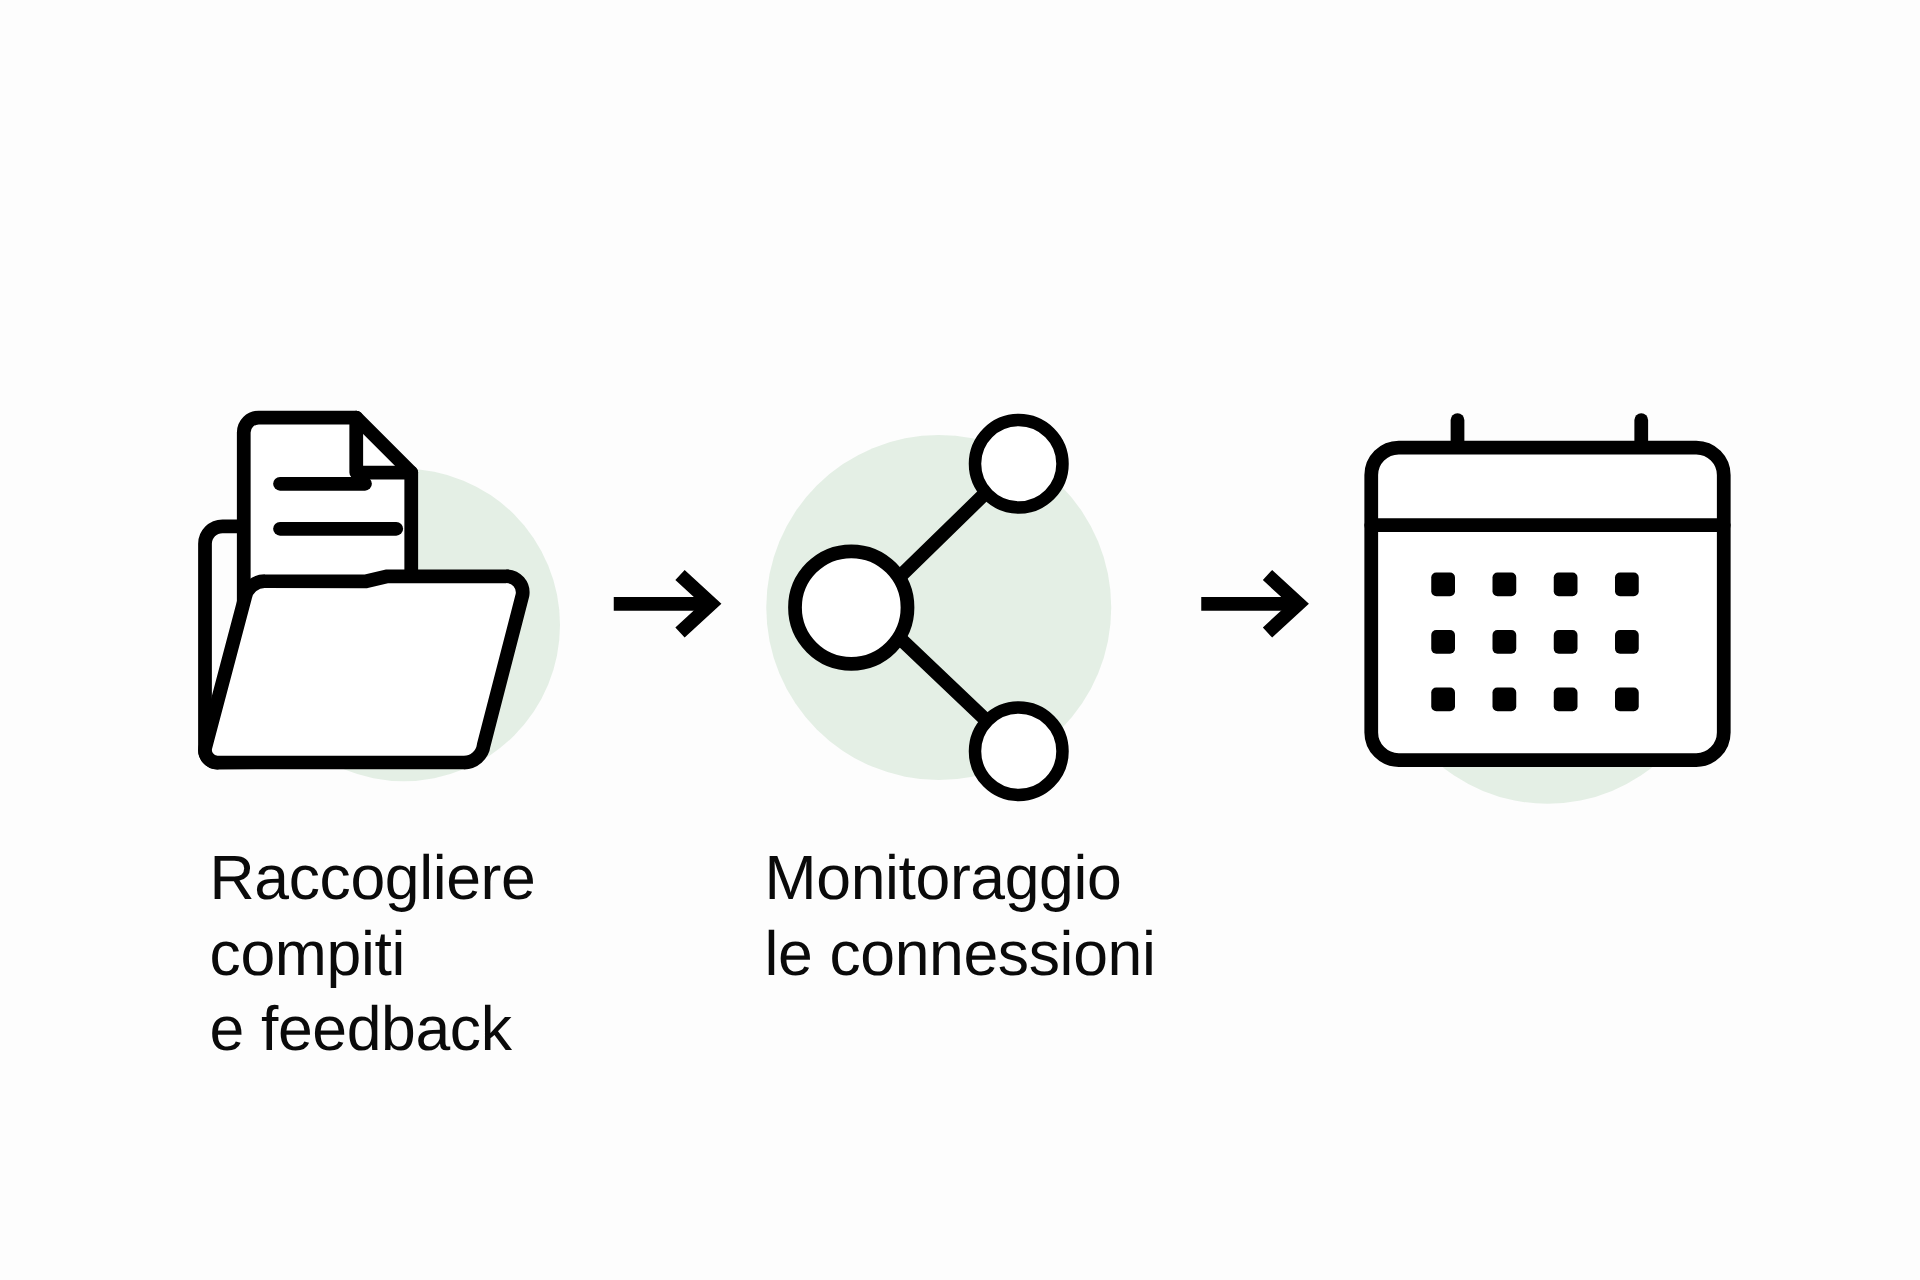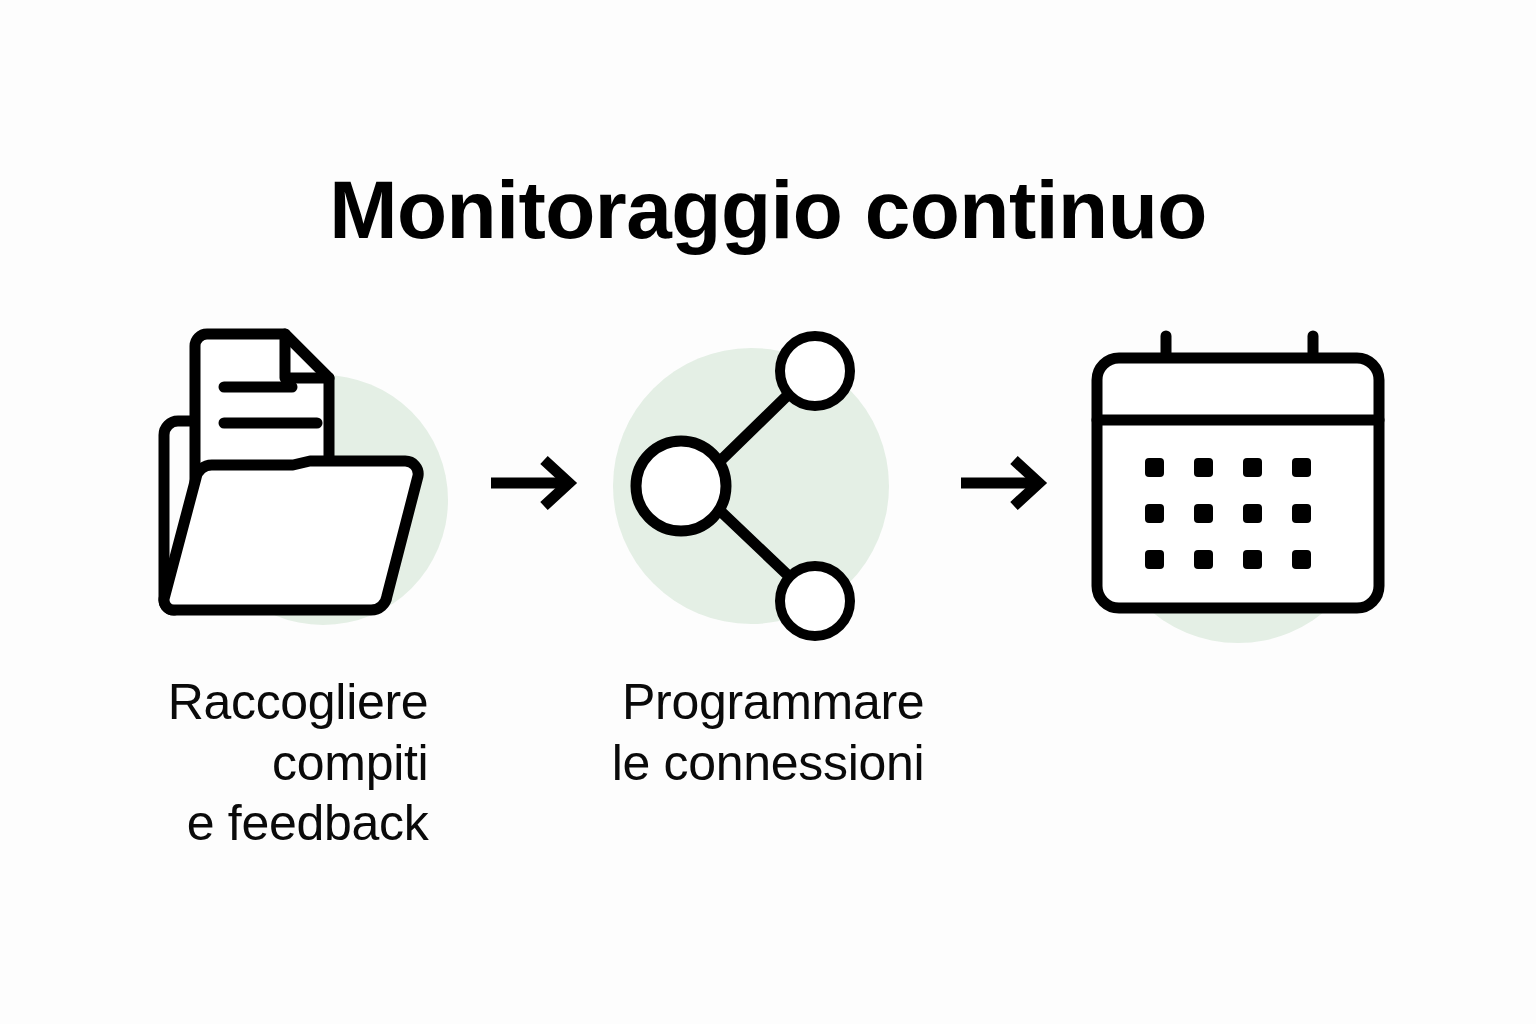--- a/index.html
+++ b/index.html
@@ -66,21 +66,21 @@
     position: absolute;
     top: 0;
     left: 0;
     width: 330px;
     height: 330px;
     display: block;
   }
 
   .step-label {
     margin-top: 24px;
-    text-align: right;
+    text-align: left;
     font-size: 50px;
     line-height: 1.21;
     font-weight: 400;
     color: #0a0a0a;
     letter-spacing: -0.3px;
     white-space: pre-line;
   }
 
   
   .arrow-cell {
@@ -93,21 +93,20 @@
   }
   .arrow-cell svg {
     display: block;
   }
 </style>
 </head>
 <body>
 
 <div class="canvas">
 
-  <h1 class="title">Monitoraggio continuo</h1>
 
   <div class="steps-row">
 
     <div class="step">
       <div class="icon-wrap">
         <svg viewBox="0 0 330 330" xmlns="http://www.w3.org/2000/svg">
 
           <circle cx="190" cy="182" r="125" fill="#e4efe5"></circle>
           <g fill="none" stroke="#000000" stroke-width="11" stroke-linecap="round" stroke-linejoin="round">
 
@@ -150,21 +149,21 @@
 
             <line x1="110" y1="150" x2="192" y2="70" stroke-width="11" fill="none"></line>
             <line x1="110" y1="186" x2="192" y2="264" stroke-width="11" fill="none"></line>
 
             <circle cx="78" cy="168" r="45" fill="#ffffff" stroke-width="11"></circle>
             <circle cx="212" cy="53" r="35" fill="#ffffff" stroke-width="10"></circle>
             <circle cx="212" cy="283" r="35" fill="#ffffff" stroke-width="10"></circle>
           </g>
         </svg>
       </div>
-      <div class="step-label">Programmare
+      <div class="step-label">Monitoraggio
 le connessioni</div>
     </div>
 
     <div class="arrow-cell">
       <svg width="96" height="60" viewBox="0 0 96 60" xmlns="http://www.w3.org/2000/svg">
         <g fill="none" stroke="#000000" stroke-width="11" stroke-linecap="butt" stroke-linejoin="miter">
           <line x1="6" y1="30" x2="82" y2="30"></line>
           <polyline points="59,7 84,30 59,53"></polyline>
         </g>
       </svg>

